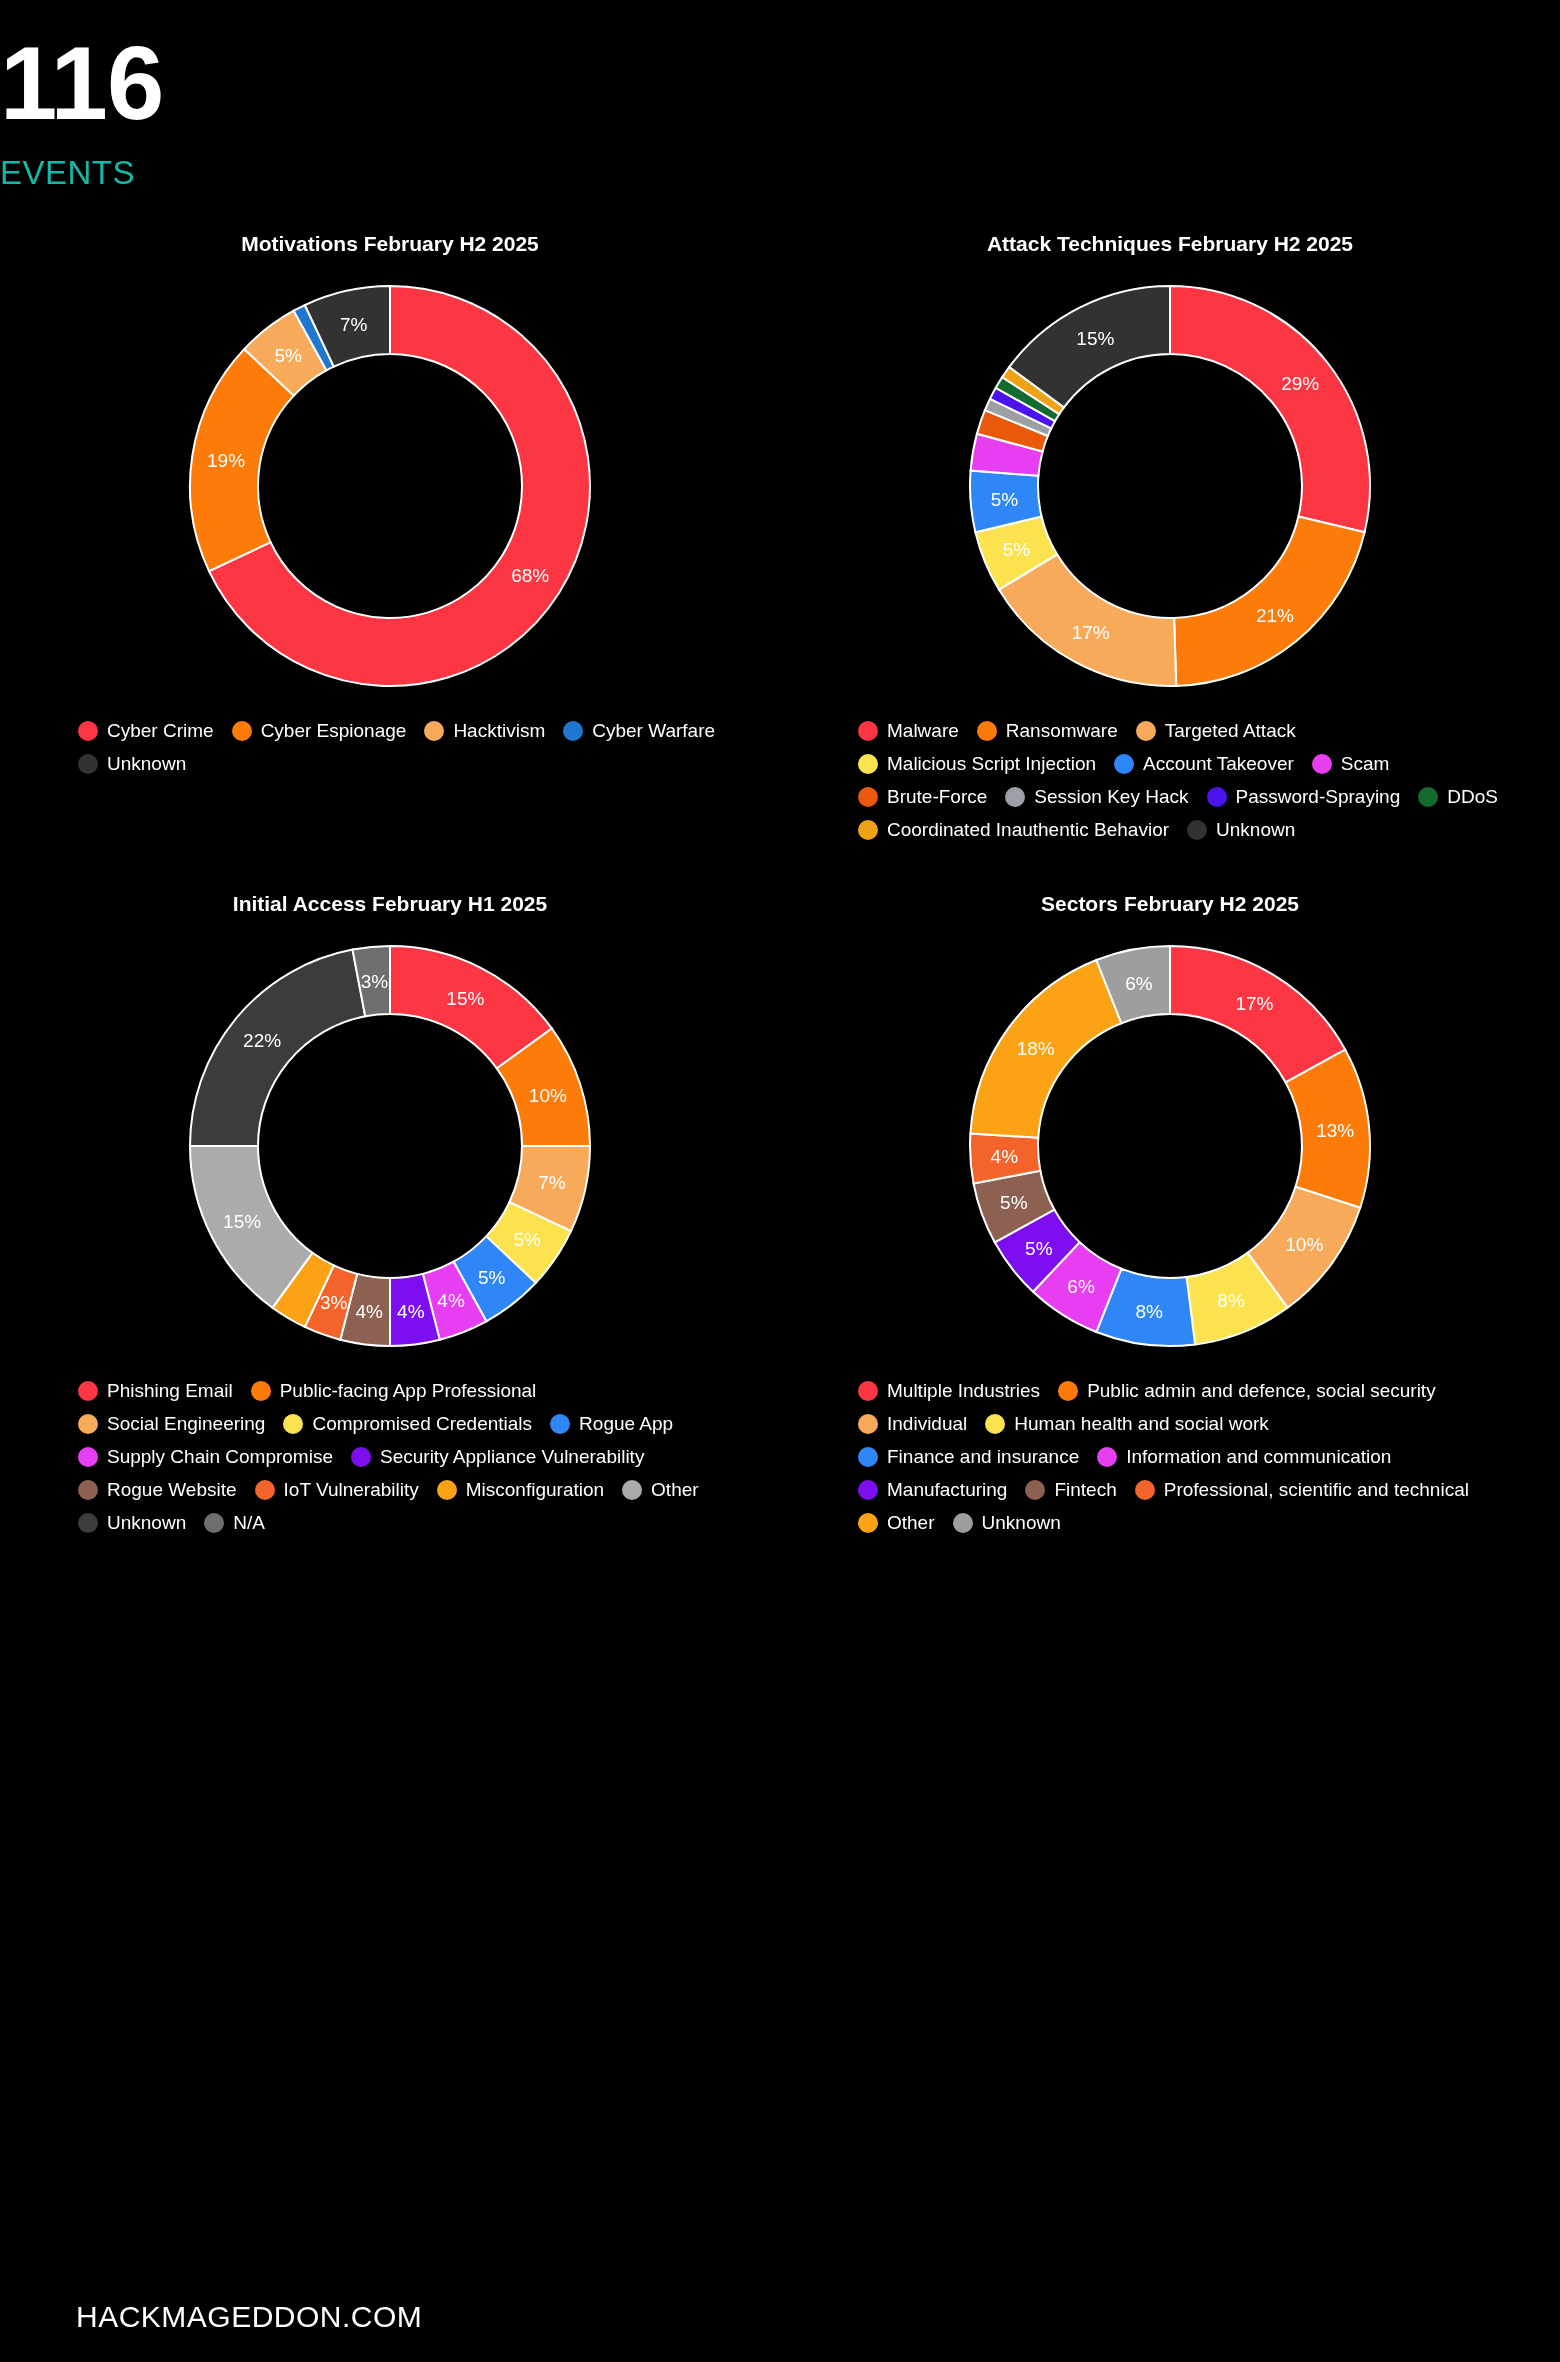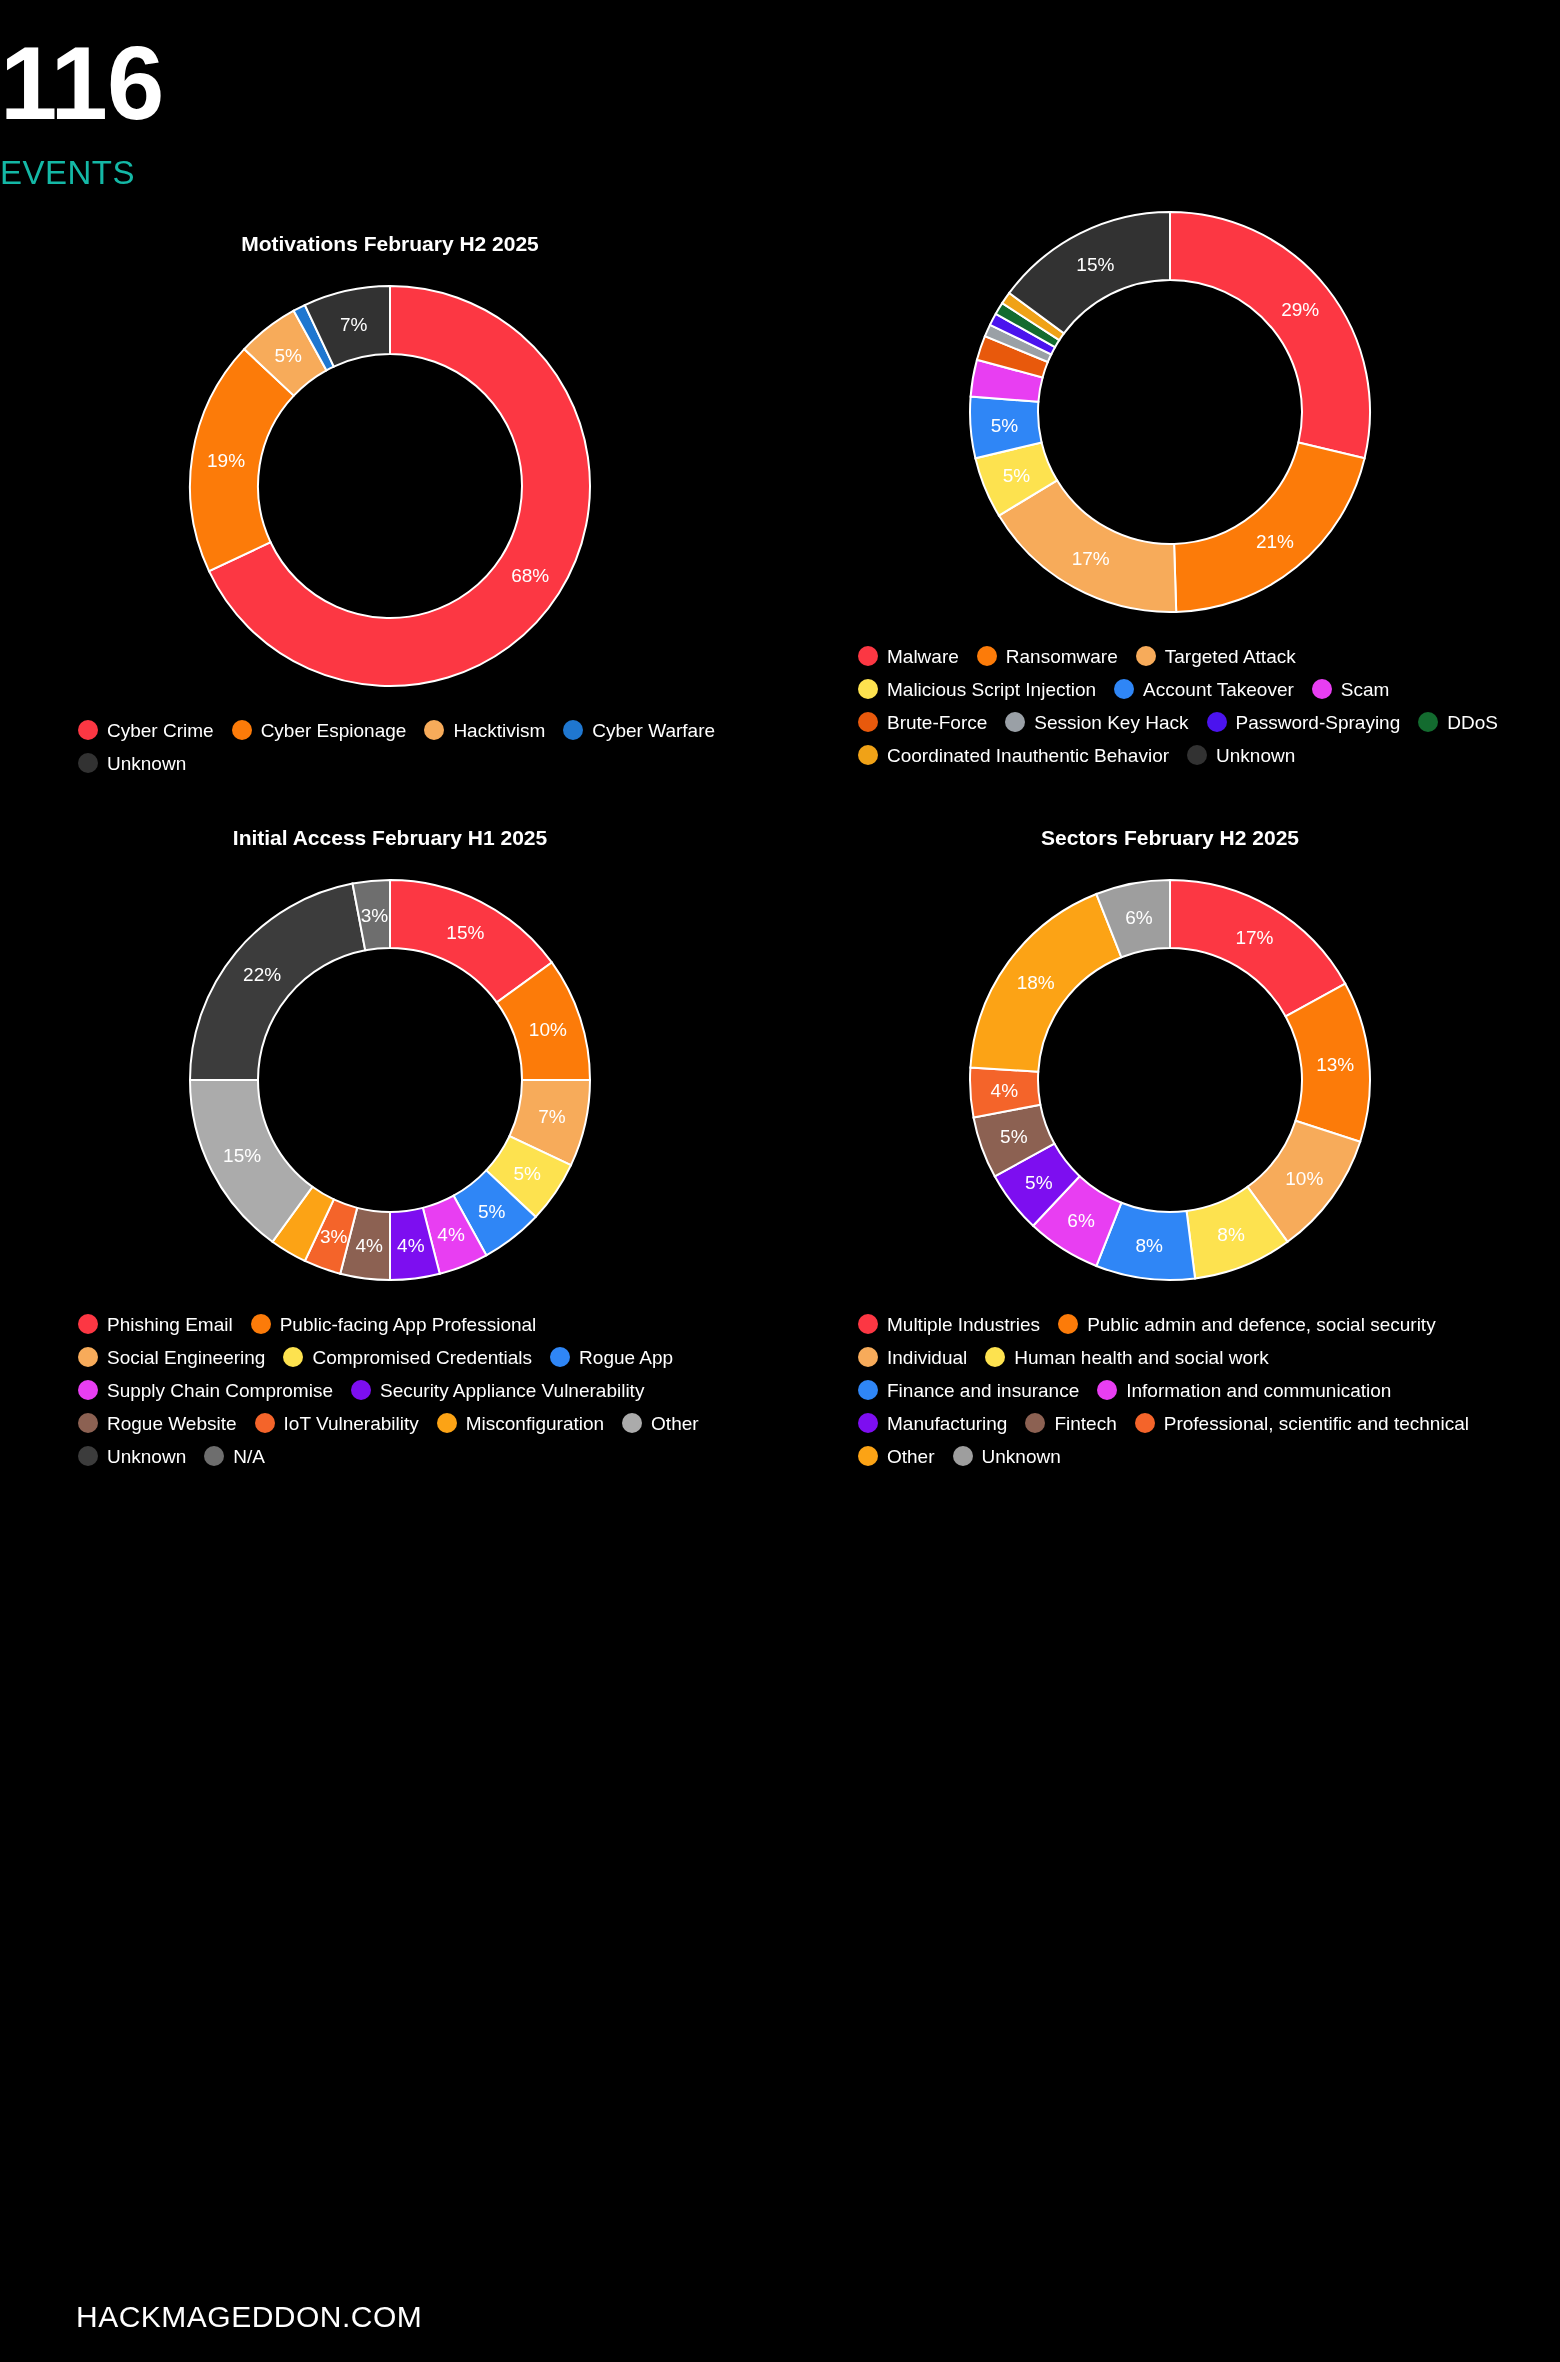--- a/index.html
+++ b/index.html
@@ -35,21 +35,21 @@
     font-family:"Liberation Sans", sans-serif;
   }
 
   
   .legend {
     display:flex; flex-wrap:wrap;
     padding-left:78px; padding-right:40px;
     margin-top:14px;
   }
   .legend-item {
-    display:flex; align-items:flex-start;
+    display:flex; align-items:center;
     margin-right:18px; margin-bottom:11px;
     white-space:nowrap;
   }
   .legend-dot {
     width:20px; height:20px; border-radius:50%;
     margin-right:9px; flex:none;
   }
   .legend-text { font-size:19px; color:#ffffff; }
 
   
@@ -106,20 +106,21 @@
             <span class="legend-text">Cyber Warfare</span>
           </div>
           <div class="legend-item">
             <span class="legend-dot" style="background: rgb(50, 50, 50);"></span>
             <span class="legend-text">Unknown</span>
           </div>
         </div>
     </div>
 
     <div class="cell cell-1">
+      <div class="chart-title">Attack Techniques February H2 2025</div>
       <div class="donut-wrap">
           <svg class="donut" width="440" height="440" viewBox="0 0 440 440">
             <path d="M 220 20 A 200 200 0 0 1 414.58237413428753 266.23526442299385 L 348.42436692862975 250.51527451917596 A 132 132 0 0 0 220 88 Z" fill="#fc3743" stroke="#ffffff" stroke-width="2"></path>
             <text x="350.2426480308967" y="124.0784151215113" text-anchor="middle" class="slice-label">29%</text>
             <path d="M 414.58237413428753 266.23526442299385 A 200 200 0 0 1 226.21997245396747 419.9032564583976 L 224.10518181961854 351.9361492625424 A 132 132 0 0 0 348.42436692862975 250.51527451917596 Z" fill="#fc7b09" stroke="#ffffff" stroke-width="2"></path>
             <text x="324.9346470437382" y="355.6262797790797" text-anchor="middle" class="slice-label">21%</text>
             <path d="M 226.21997245396747 419.9032564583976 A 200 200 0 0 1 48.90566742376731 323.5699249796652 L 107.07774049968641 288.35615048657905 A 132 132 0 0 0 224.10518181961854 351.9361492625424 Z" fill="#f7ab5a" stroke="#ffffff" stroke-width="2"></path>
             <text x="140.753834351513" y="372.8631044164787" text-anchor="middle" class="slice-label">17%</text>
             <path d="M 48.90566742376731 323.5699249796652 A 200 200 0 0 1 25.41762586571255 266.2352644229941 L 91.57563307137028 250.5152745191761 A 132 132 0 0 0 107.07774049968641 288.35615048657905 Z" fill="#fde24f" stroke="#ffffff" stroke-width="2"></path>
             <text x="66.39016353753794" y="289.92867503750307" text-anchor="middle" class="slice-label">5%</text>

